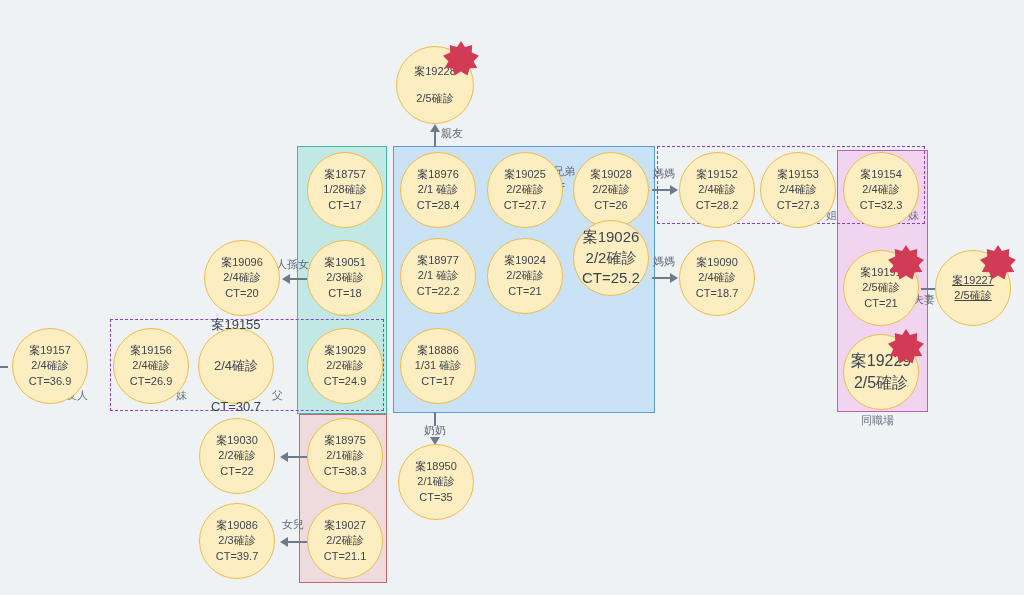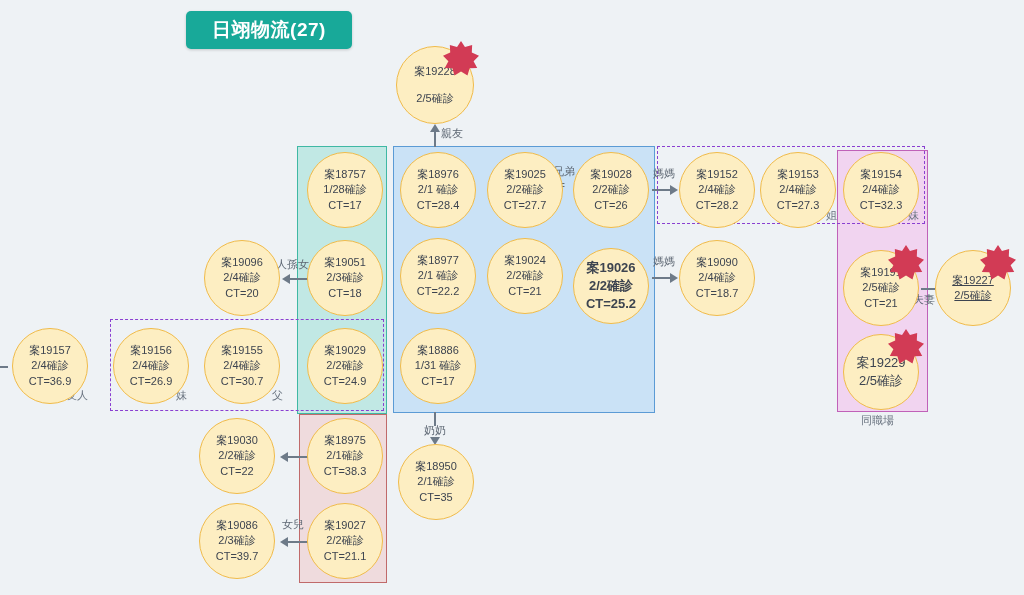--- a/index.html
+++ b/index.html
@@ -128,23 +128,20 @@
 
   <div class="edge edge-h" style="left:0px;top:366px;width:8px;"></div>
 
   <div class="group-label" style="left:66px;top:388px;font-size:11px;">友人</div>
   <div class="group-label" style="left:176px;top:388px;font-size:11px;">妹</div>
   <div class="group-label" style="left:272px;top:388px;font-size:11px;">父</div>
   <div class="group-label" style="left:826px;top:208px;font-size:11px;">姐</div>
   <div class="group-label" style="left:908px;top:208px;font-size:11px;">妹</div>
   <div class="group-label" style="left:861px;top:413px;font-size:11px;">同職場</div>
 
-  <div class="title-badge" style="left:186px;top:11px;width:166px;height:38px;font-size:19px;">
-    <span>日翊物流(27)</span>
-  </div>
 
   <div id="nodes-layer">
       <div class="node" style="left: 396px; top: 46px; width: 78px; height: 78px; font-size: 11px; gap: 12px;">
         <span class="ln">案19228</span>
         <span class="ln">2/5確診</span>
         <div class="burst" style="width: 36px; height: 36px; right: -6px; top: -6px;"></div>
       </div>
       <div class="node" style="left: 307px; top: 152px; width: 76px; height: 76px; font-size: 11px;">
         <span class="ln">案18757</span>
         <span class="ln">1/28確診</span>
@@ -188,21 +185,21 @@
       <div class="node" style="left: 400px; top: 238px; width: 76px; height: 76px; font-size: 11px;">
         <span class="ln">案18977</span>
         <span class="ln">2/1 確診</span>
         <span class="ln">CT=22.2</span>
       </div>
       <div class="node" style="left: 487px; top: 238px; width: 76px; height: 76px; font-size: 11px;">
         <span class="ln">案19024</span>
         <span class="ln">2/2確診</span>
         <span class="ln">CT=21</span>
       </div>
-      <div class="node" style="left: 573px; top: 248px; width: 76px; height: 76px; font-size: 13px; font-weight: bold;">
+      <div class="node" style="left: 573px; top: 220px; width: 76px; height: 76px; font-size: 15px;">
         <span class="ln">案19026</span>
         <span class="ln">2/2確診</span>
         <span class="ln">CT=25.2</span>
       </div>
       <div class="node" style="left: 400px; top: 328px; width: 76px; height: 76px; font-size: 11px;">
         <span class="ln">案18886</span>
         <span class="ln">1/31 確診</span>
         <span class="ln">CT=17</span>
       </div>
       <div class="node" style="left: 398px; top: 444px; width: 76px; height: 76px; font-size: 11px;">
@@ -229,21 +226,21 @@
         <span class="ln">案19090</span>
         <span class="ln">2/4確診</span>
         <span class="ln">CT=18.7</span>
       </div>
       <div class="node" style="left: 843px; top: 250px; width: 76px; height: 76px; font-size: 11px;">
         <span class="ln">案19191</span>
         <span class="ln">2/5確診</span>
         <span class="ln">CT=21</span>
         <div class="burst" style="width: 36px; height: 36px; right: -6px; top: -6px;"></div>
       </div>
-      <div class="node" style="left: 843px; top: 334px; width: 76px; height: 76px; font-size: 13px; justify-content: center;">
+      <div class="node" style="left: 843px; top: 334px; width: 76px; height: 76px; font-size: 16px; justify-content: center;">
         <span class="ln">案19229</span>
         <span class="ln">2/5確診</span>
         <div class="burst" style="width: 36px; height: 36px; right: -6px; top: -6px;"></div>
       </div>
       <div class="node" style="left: 935px; top: 250px; width: 76px; height: 76px; font-size: 11px; text-decoration: underline;">
         <span class="ln">案19227</span>
         <span class="ln">2/5確診</span>
         <div class="burst" style="width: 36px; height: 36px; right: -6px; top: -6px;"></div>
       </div>
       <div class="node" style="left: 204px; top: 240px; width: 76px; height: 76px; font-size: 11px;">
@@ -254,21 +251,21 @@
       <div class="node" style="left: 12px; top: 328px; width: 76px; height: 76px; font-size: 11px;">
         <span class="ln">案19157</span>
         <span class="ln">2/4確診</span>
         <span class="ln">CT=36.9</span>
       </div>
       <div class="node" style="left: 113px; top: 328px; width: 76px; height: 76px; font-size: 11px; align-items: center;">
         <span class="ln">案19156</span>
         <span class="ln">2/4確診</span>
         <span class="ln">CT=26.9</span>
       </div>
-      <div class="node" style="left: 204px; top: 328px; width: 76px; height: 76px; font-size: 11px;">
+      <div class="node" style="left: 198px; top: 328px; width: 76px; height: 76px; font-size: 13px; gap: 23px;">
         <span class="ln">案19155</span>
         <span class="ln">2/4確診</span>
         <span class="ln">CT=30.7</span>
       </div>
       <div class="node" style="left: 199px; top: 418px; width: 76px; height: 76px; font-size: 11px;">
         <span class="ln">案19030</span>
         <span class="ln">2/2確診</span>
         <span class="ln">CT=22</span>
       </div>
       <div class="node" style="left: 199px; top: 503px; width: 76px; height: 76px; font-size: 11px;">

